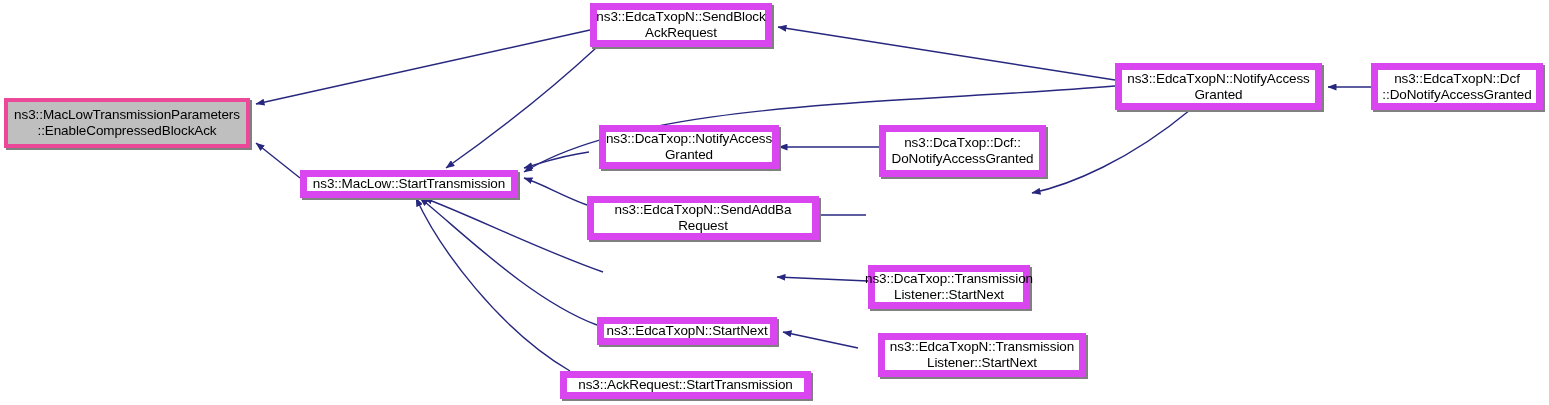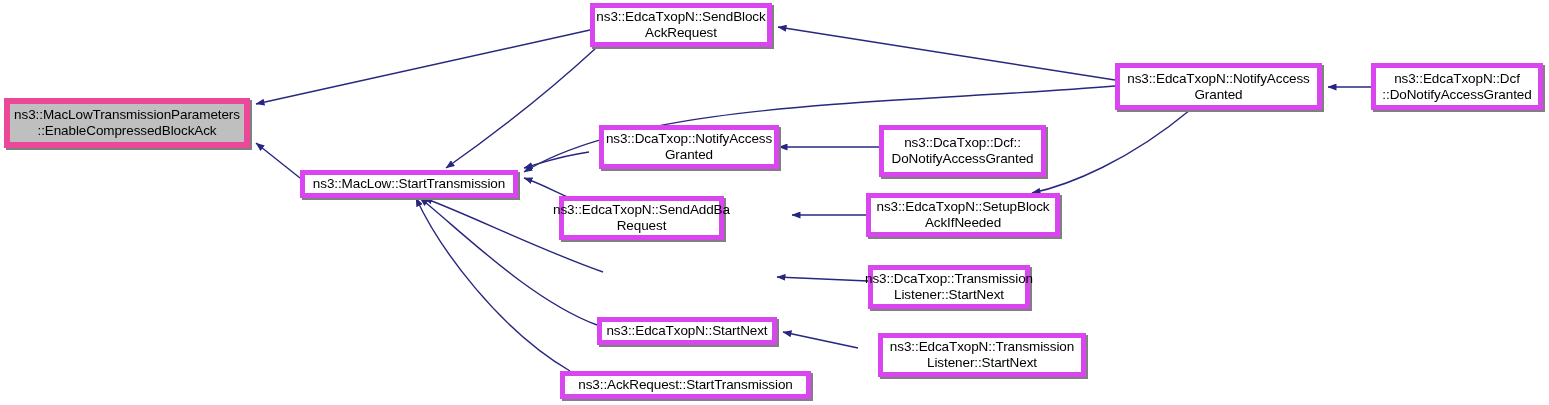--- a/index.html
+++ b/index.html
@@ -23,34 +23,34 @@
     height: 405px;
   }
   .node {
     position: absolute;
     box-sizing: border-box;
     display: flex;
     align-items: center;
     justify-content: center;
     text-align: center;
     background: #ffffff;
-    border: 5px solid #d946ef;
+    border: 7px solid #d946ef;
     color: #000000;
     font-size: 13.5px;
     line-height: 16px;
     letter-spacing: -0.1px;
     white-space: pre-line;
     z-index: 2;
   }
   .node.shadow {
     box-shadow: 2px 2px 0 0 #808080;
   }
   .node.highlight {
     background: #bfbfbf;
-    border: 6px solid #ec4899;
+    border: 4px solid #ec4899;
   }
   .node-label {
     display: block;
     padding: 0 4px;
   }
 </style>
 </head>
 <body>
 
 <div id="graph-root">
@@ -77,28 +77,26 @@
       <path d="M 1190,110 C 1130,160 1070,185 1032,193" fill="none" stroke="#27277f" stroke-width="1.4" marker-end="url(#arrowhead)"></path>
       <path d="M 1371,87 L 1328,87" fill="none" stroke="#27277f" stroke-width="1.4" marker-end="url(#arrowhead)"></path>
     </svg>
 <div class="node highlight shadow" style="left: 4px; top: 98px; width: 246px; height: 50px;"><span class="node-label">ns3::MacLowTransmissionParameters
 ::EnableCompressedBlockAck</span></div>
     <div class="node shadow" style="left: 590px; top: 3px; width: 182px; height: 44px;"><span class="node-label">ns3::EdcaTxopN::SendBlock
 AckRequest</span></div>
     <div class="node shadow" style="left: 300px; top: 170px; width: 218px; height: 28px; justify-content: center;"><span class="node-label">ns3::MacLow::StartTransmission</span></div>
     <div class="node shadow" style="left: 599px; top: 125px; width: 180px; height: 44px;"><span class="node-label">ns3::DcaTxop::NotifyAccess
 Granted</span></div>
-    <div class="node shadow" style="left: 559px; top: 196px; width: 165px; height: 44px;"><span class="node-label">ns3::EdcaTxopN::SendAddBa
+    <div class="node shadow" style="left: 587px; top: 196px; width: 232px; height: 44px;"><span class="node-label">ns3::EdcaTxopN::SendAddBa
 Request</span></div>
     <div class="node shadow" style="left: 597px; top: 317px; width: 180px; height: 28px;"><span class="node-label">ns3::EdcaTxopN::StartNext</span></div>
     <div class="node shadow" style="left: 560px; top: 371px; width: 251px; height: 28px;"><span class="node-label">ns3::AckRequest::StartTransmission</span></div>
     <div class="node shadow" style="left: 879px; top: 125px; width: 167px; height: 52px;"><span class="node-label">ns3::DcaTxop::Dcf::
 DoNotifyAccessGranted</span></div>
-    <div class="node shadow" style="left: 866px; top: 193px; width: 194px; height: 44px;"><span class="node-label">ns3::EdcaTxopN::SetupBlock
-AckIfNeeded</span></div>
     <div class="node shadow" style="left: 868px; top: 265px; width: 162px; height: 44px;"><span class="node-label">ns3::DcaTxop::Transmission
 Listener::StartNext</span></div>
     <div class="node shadow" style="left: 858px; top: 333px; width: 208px; height: 44px; margin-left: 20px;"><span class="node-label">ns3::EdcaTxopN::Transmission
 Listener::StartNext</span></div>
     <div class="node shadow" style="left: 1115px; top: 63px; width: 207px; height: 47px;"><span class="node-label">ns3::EdcaTxopN::NotifyAccess
 Granted</span></div>
     <div class="node shadow" style="left: 1371px; top: 63px; width: 172px; height: 47px;"><span class="node-label">ns3::EdcaTxopN::Dcf
 ::DoNotifyAccessGranted</span></div>
   </div>
 

